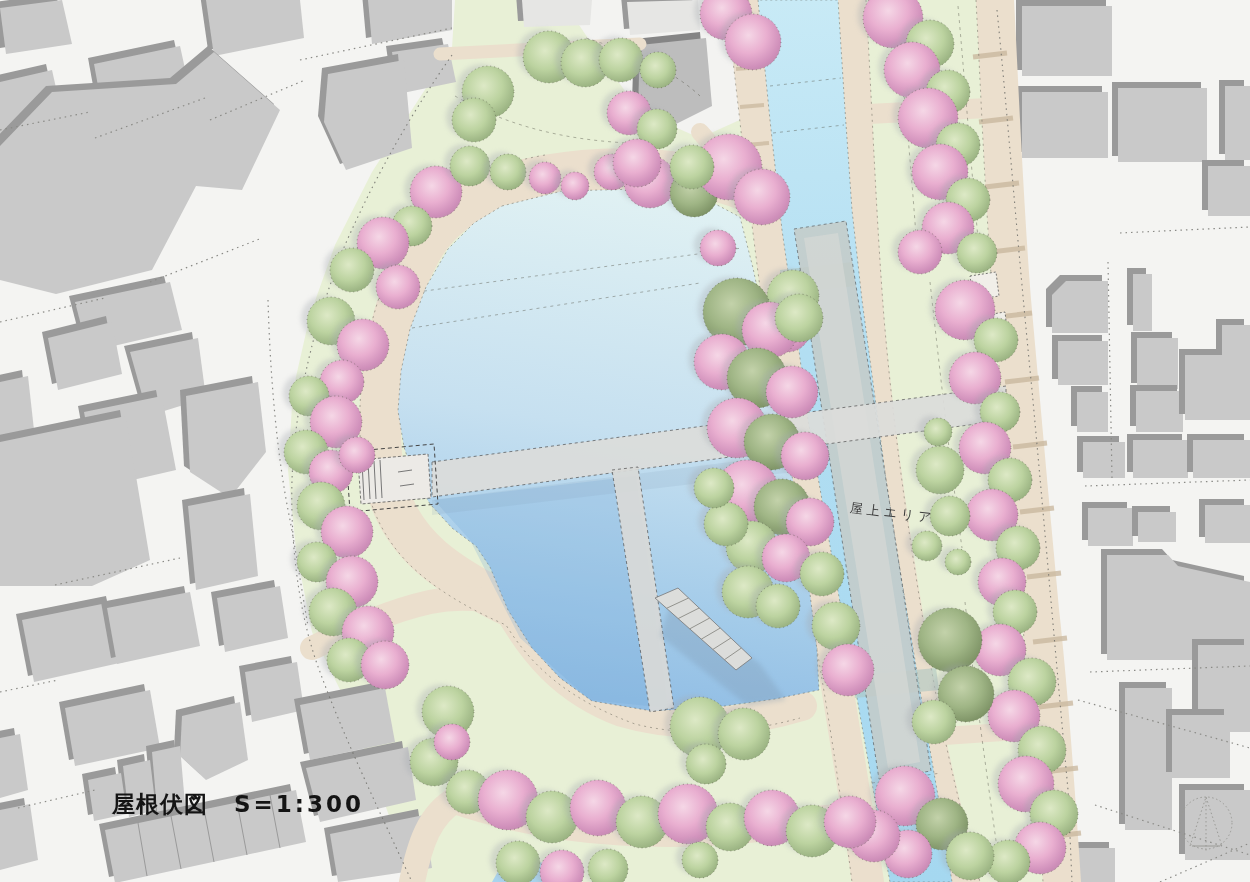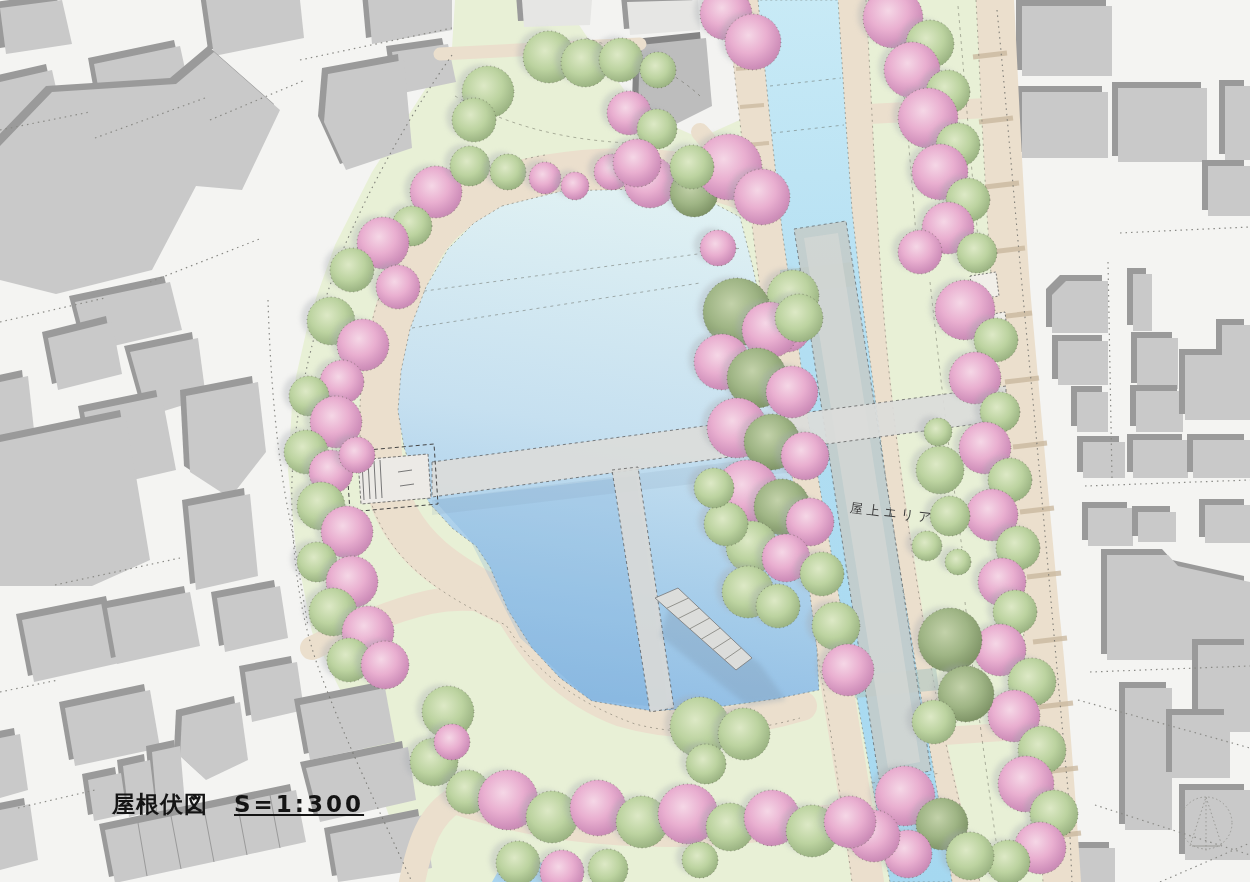--- a/index.html
+++ b/index.html
@@ -1,21 +1,21 @@
 <!DOCTYPE html>
 <html><head>
 <meta charset="utf-8">
 <style>
   html,body{margin:0;padding:0;}
   body{font-family:"DejaVu Sans","Liberation Sans",sans-serif;background:#e8e8e8;}
   #canvas{position:relative;width:1250px;height:882px;overflow:hidden;background:#f4f4f2;}
   #scene{position:absolute;left:0;top:0;}
   .map-label{position:absolute;color:#141414;white-space:nowrap;pointer-events:none;}
   #plan-title{left:112px;top:789px;font-size:23px;font-weight:bold;letter-spacing:1px;}
-  #plan-title .scale{margin-left:26px;letter-spacing:3px;text-decoration:underline;}
+  #plan-title .scale{margin-left:26px;letter-spacing:3px;}
   #rooftop-label{left:851px;top:499px;font-size:13px;letter-spacing:4px;color:#3a3a3a;font-weight:500;transform:rotate(7deg);transform-origin:left top;}
 </style>
 </head>
 <body>
 
 <div id="canvas">
   <svg id="scene" width="1250" height="882" viewBox="0 0 1250 882">
     <defs>
       <radialGradient id="gp" cx="0.42" cy="0.38" r="0.72">
         <stop offset="0" stop-color="#f5d7e6"></stop>

